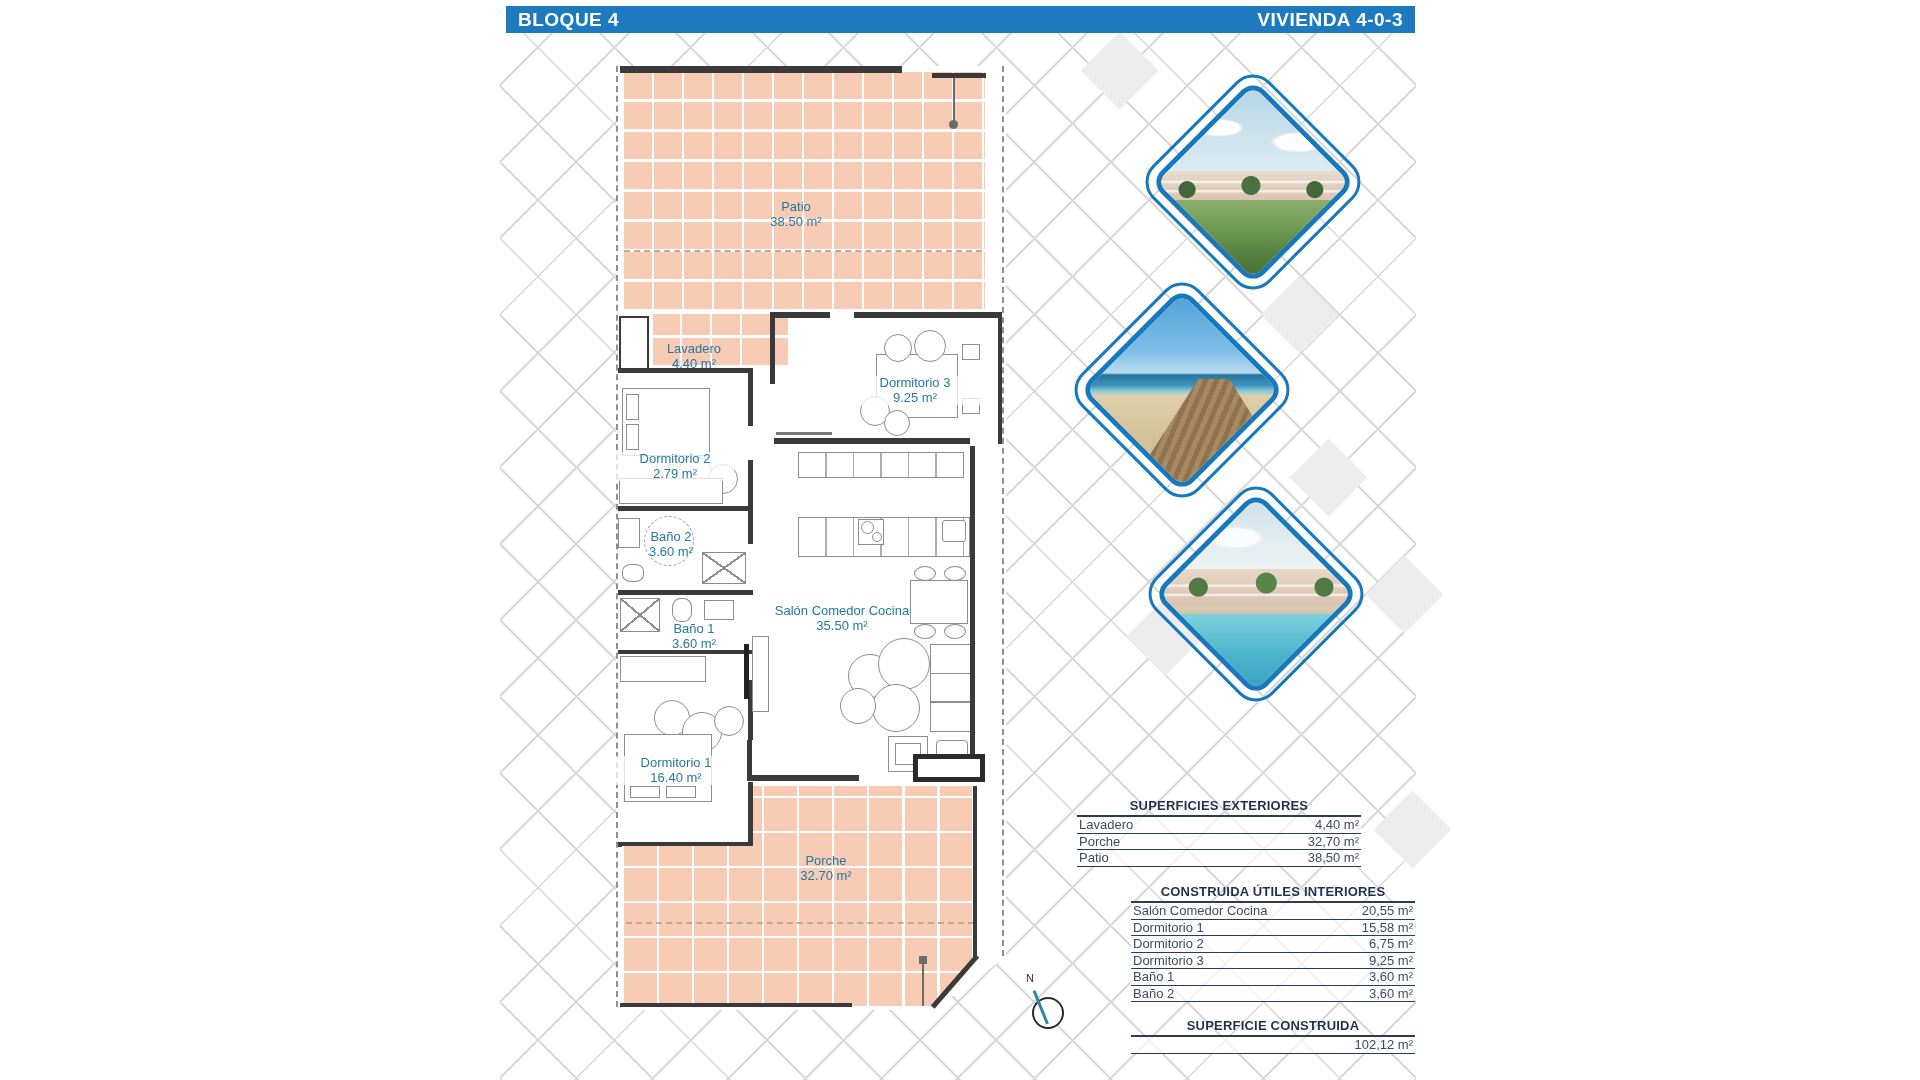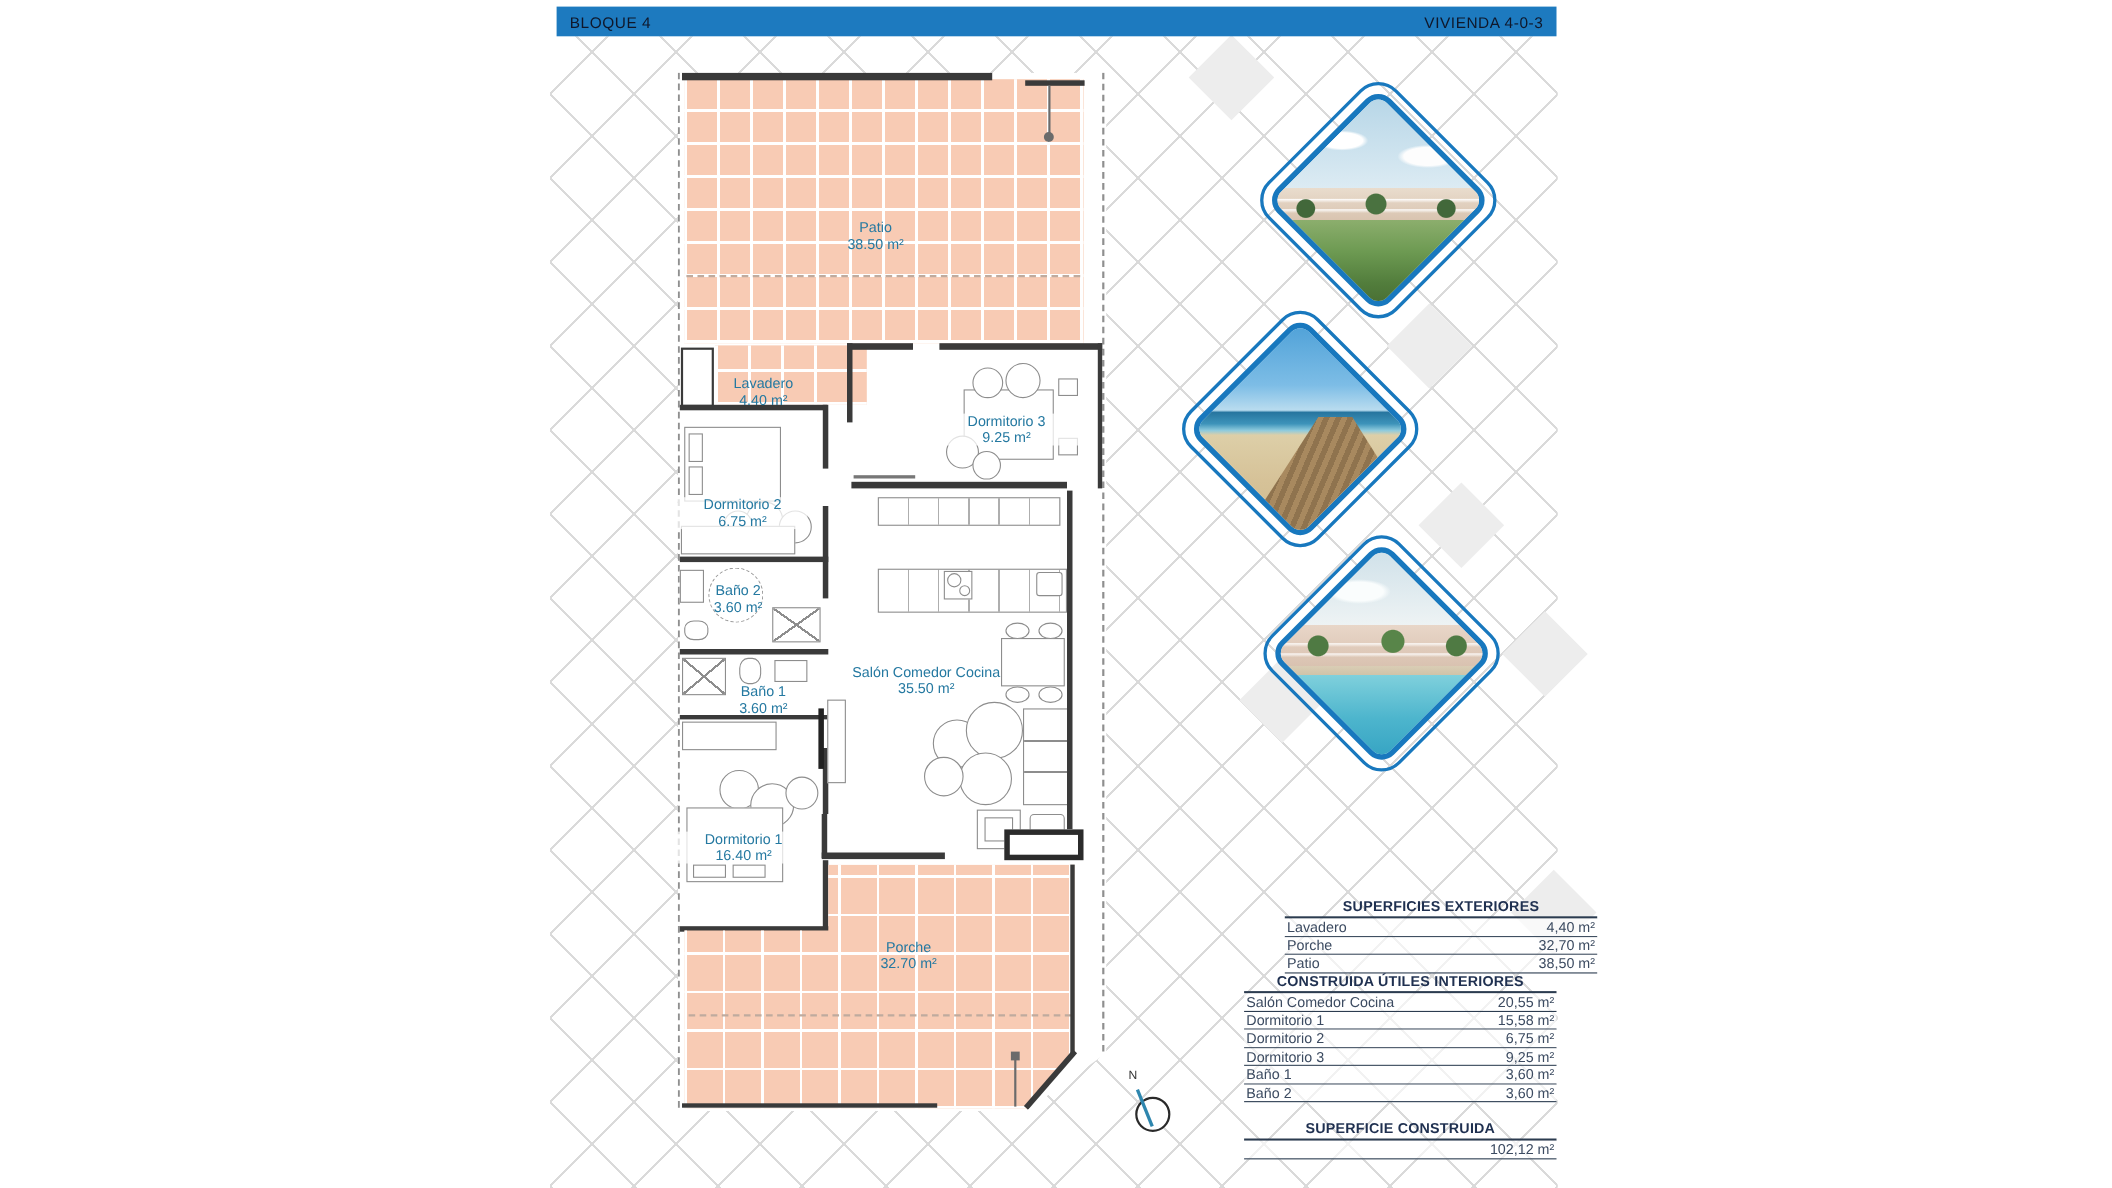--- a/index.html
+++ b/index.html
@@ -9,21 +9,21 @@
   
   #lattice{position:absolute;left:500px;top:33px;width:916px;height:1047px;background-color:#fff;
     background-image:
       repeating-linear-gradient(45deg,#dadada 0 2px,transparent 2px 54px),
       repeating-linear-gradient(-45deg,#dadada 0 2px,transparent 2px 54px);}
   .gdia{position:absolute;width:55px;height:55px;background:#ededed;transform:rotate(45deg);}
 
   
   #bar{position:absolute;left:506px;top:6px;width:909px;height:27px;background:#1d7abf;
     display:flex;align-items:center;justify-content:space-between;padding:0 12px;box-sizing:border-box;}
-  #bar span{color:#0f172a;font-weight:normal;font-size:14px;letter-spacing:.5px;}
+  #bar span{color:#ffffff;font-weight:bold;font-size:19px;letter-spacing:.5px;}
 
   
   #plan{position:absolute;left:616px;top:66px;width:390px;height:944px;background:#fff;
     clip-path:polygon(0 0,100% 0,100% 891px,317px 944px,0 944px);}
   .wall{position:absolute;background:#3a3a3a;}
   .dash{position:absolute;border-left:2px dashed #8f8f8f;}
   .dashh{position:absolute;border-top:2px dashed #bfab9e;}
   .tile{position:absolute;background-color:#f8cbb4;background-image:
       repeating-linear-gradient(0deg,#fff 0 2.5px,transparent 2.5px 30px),
       repeating-linear-gradient(90deg,#fff 0 2.5px,transparent 2.5px 30px);}
@@ -150,21 +150,21 @@
     <div class="wall" style="left:132px;top:302px;width:5px;height:58px;"></div>
     <div class="wall" style="left:132px;top:394px;width:5px;height:84px;"></div>
     <div class="furn" style="left:6px;top:322px;width:88px;height:68px;"></div>
     <div class="furn" style="left:10px;top:328px;width:13px;height:26px;"></div>
     <div class="furn" style="left:10px;top:358px;width:13px;height:26px;"></div>
     <div class="furn circle" style="left:62px;top:390px;width:34px;height:34px;"></div>
     <div class="furn circle" style="left:92px;top:398px;width:30px;height:30px;"></div>
     <div class="furn circle" style="left:42px;top:398px;width:26px;height:26px;"></div>
     <div class="room-label" style="left:0;top:386px;width:118px;background:rgba(255,255,255,.75);">
       <div>Dormitorio 2</div>
-      <div>6.75 m²</div>
+      <div>2.79 m²</div>
     </div>
     <div class="furn" style="left:3px;top:412px;width:104px;height:26px;"></div>
     <div class="wall" style="left:2px;top:440px;width:135px;height:5px;"></div>
 
     <div class="furn" style="left:2px;top:452px;width:22px;height:30px;"></div>
     <div class="dashedc" style="position:absolute;left:28px;top:450px;width:48px;height:48px;"></div>
     <div class="furn" style="left:6px;top:498px;width:22px;height:18px;border-radius:40%;"></div>
     <div class="furn xbox" style="left:86px;top:486px;width:44px;height:32px;"></div>
     <div class="room-label" style="left:0;top:464px;width:110px;">
       <div>Baño 2</div>
@@ -258,21 +258,21 @@
       </div>
     </div>
   </div>
   <div class="dwrap" style="left:1183px;top:521px;">
     <div class="ring"></div>
     <div class="photo">
       <div class="scene sc3"></div>
     </div>
   </div>
 
-  <div class="stable" style="left:1168px;top:798px;margin-top:18px;">
+  <div class="stable" style="left:1077px;top:798px;">
     <div class="hdr">SUPERFICIES EXTERIORES</div>
     <div class="trow">
       <span>Lavadero</span>
       <span>4,40 m²</span>
     </div>
     <div class="trow">
       <span>Porche</span>
       <span>32,70 m²</span>
     </div>
     <div class="trow">

